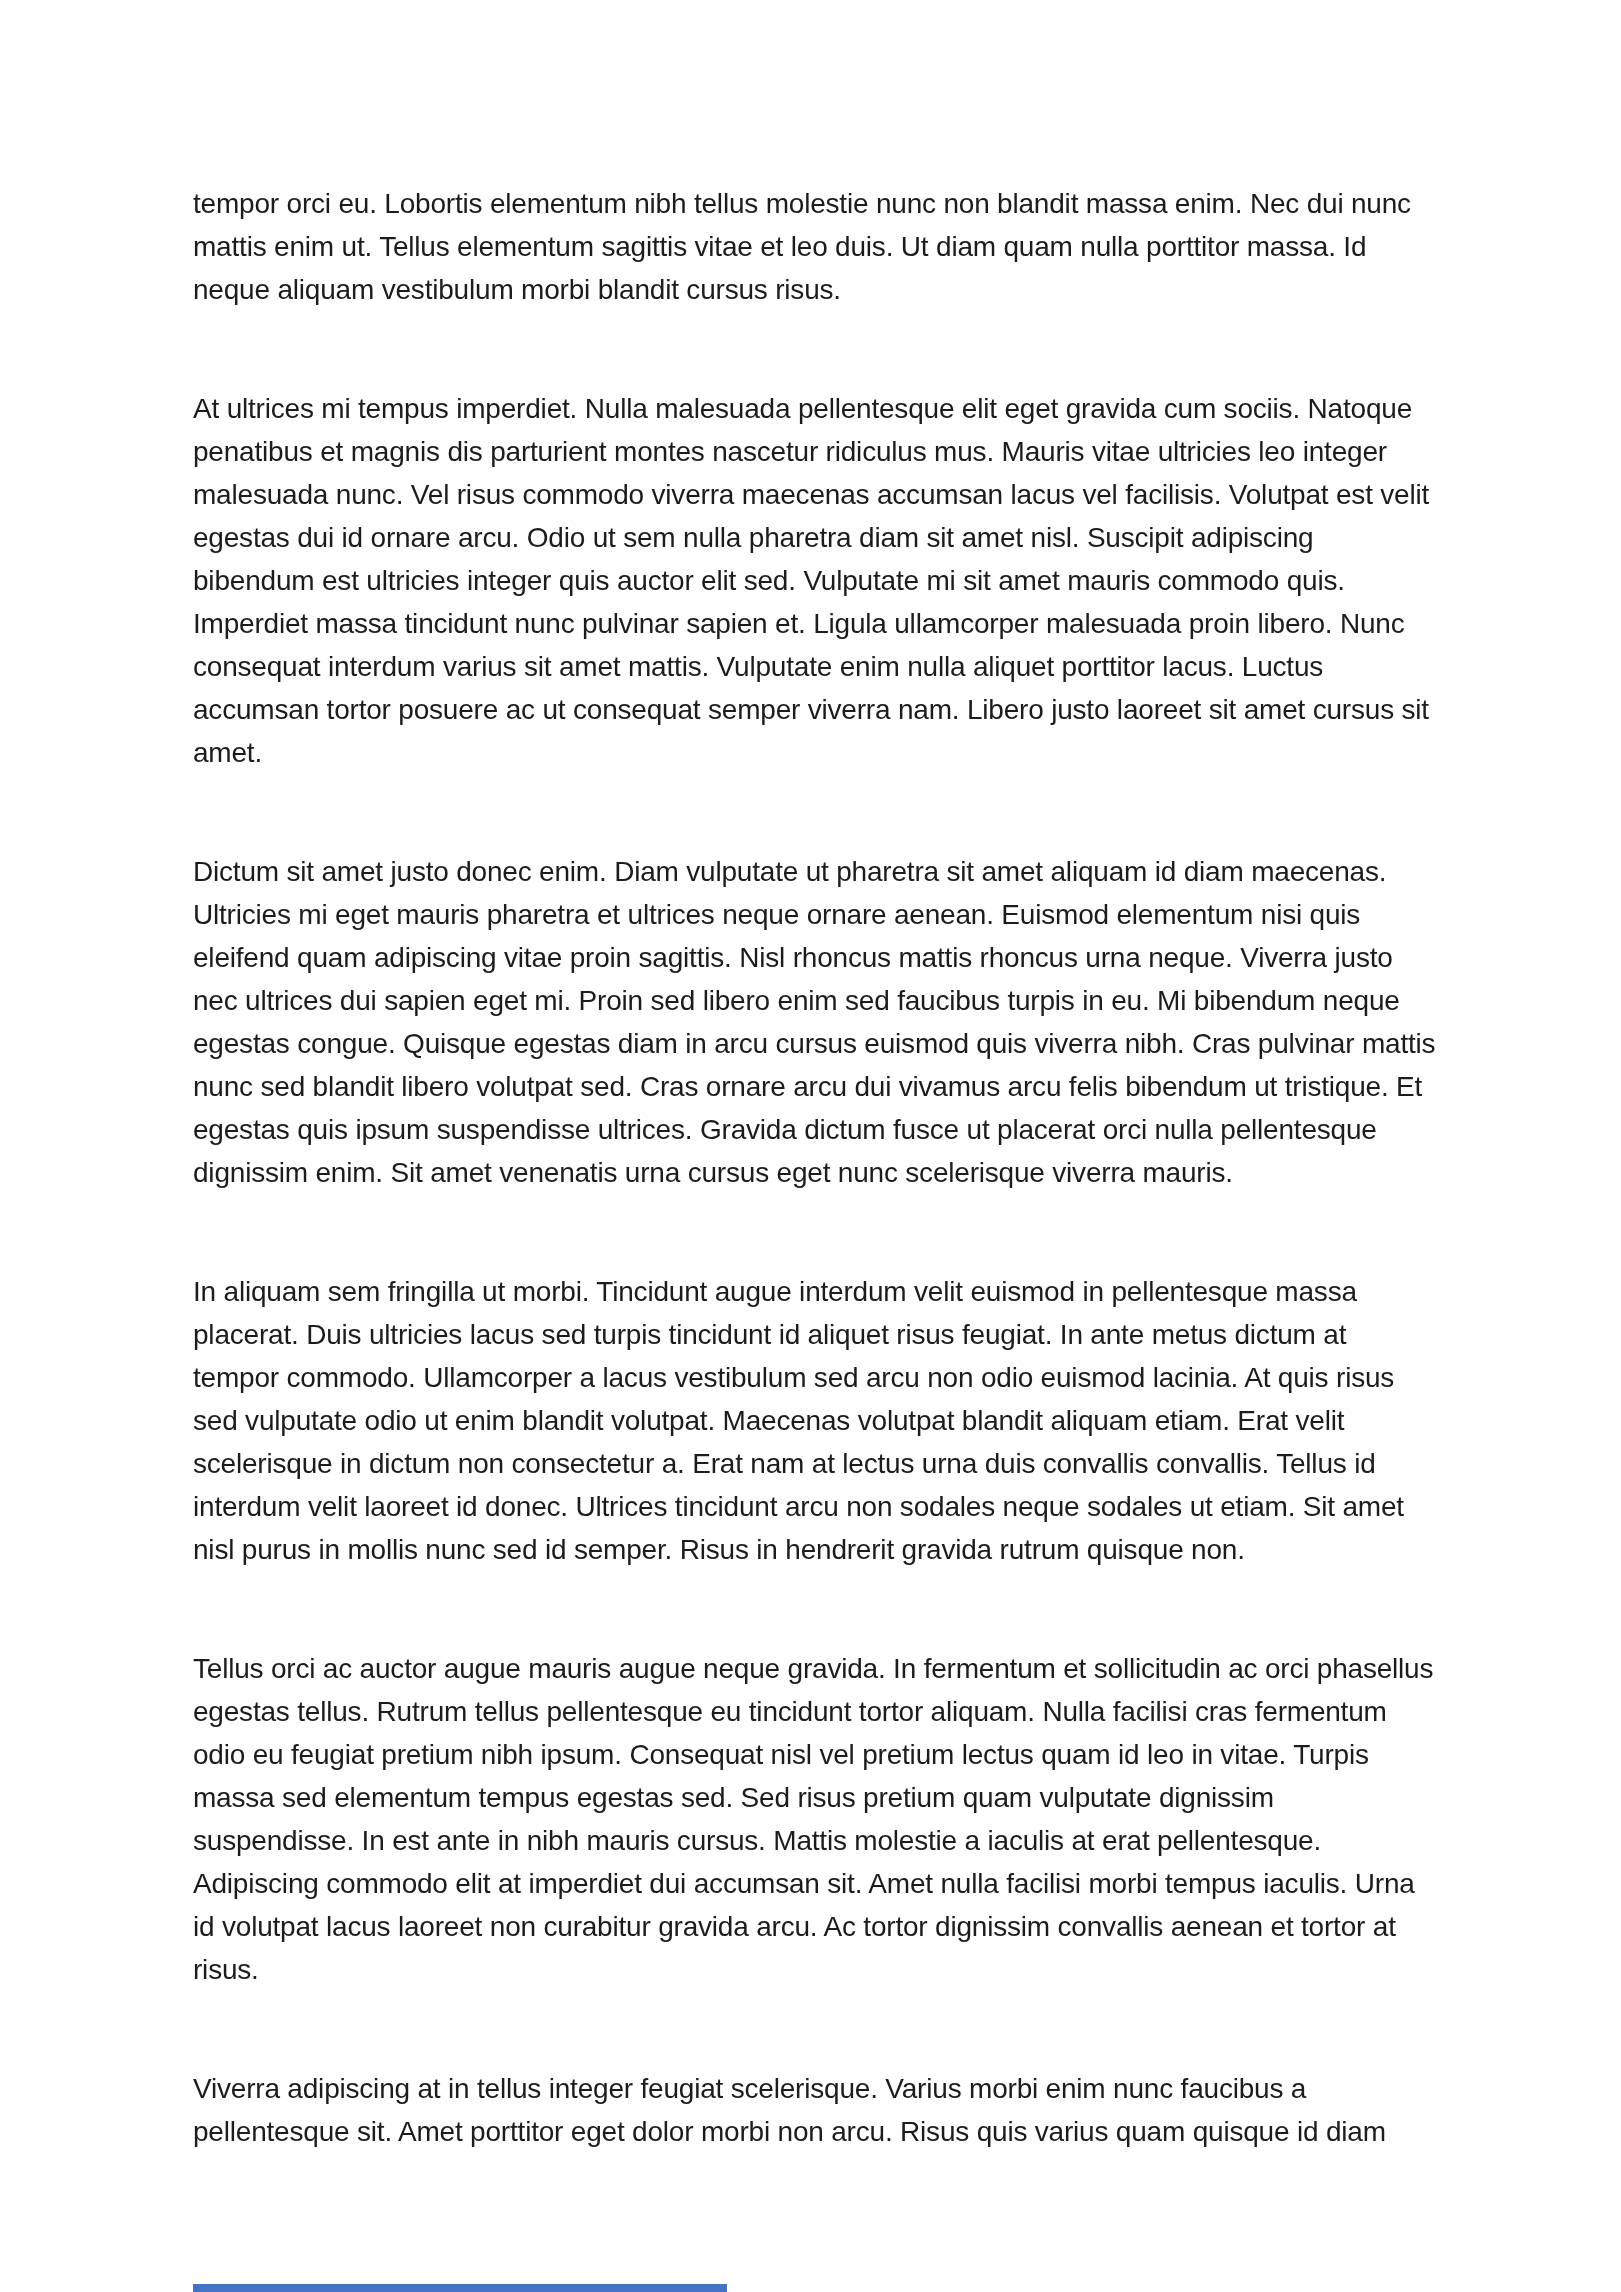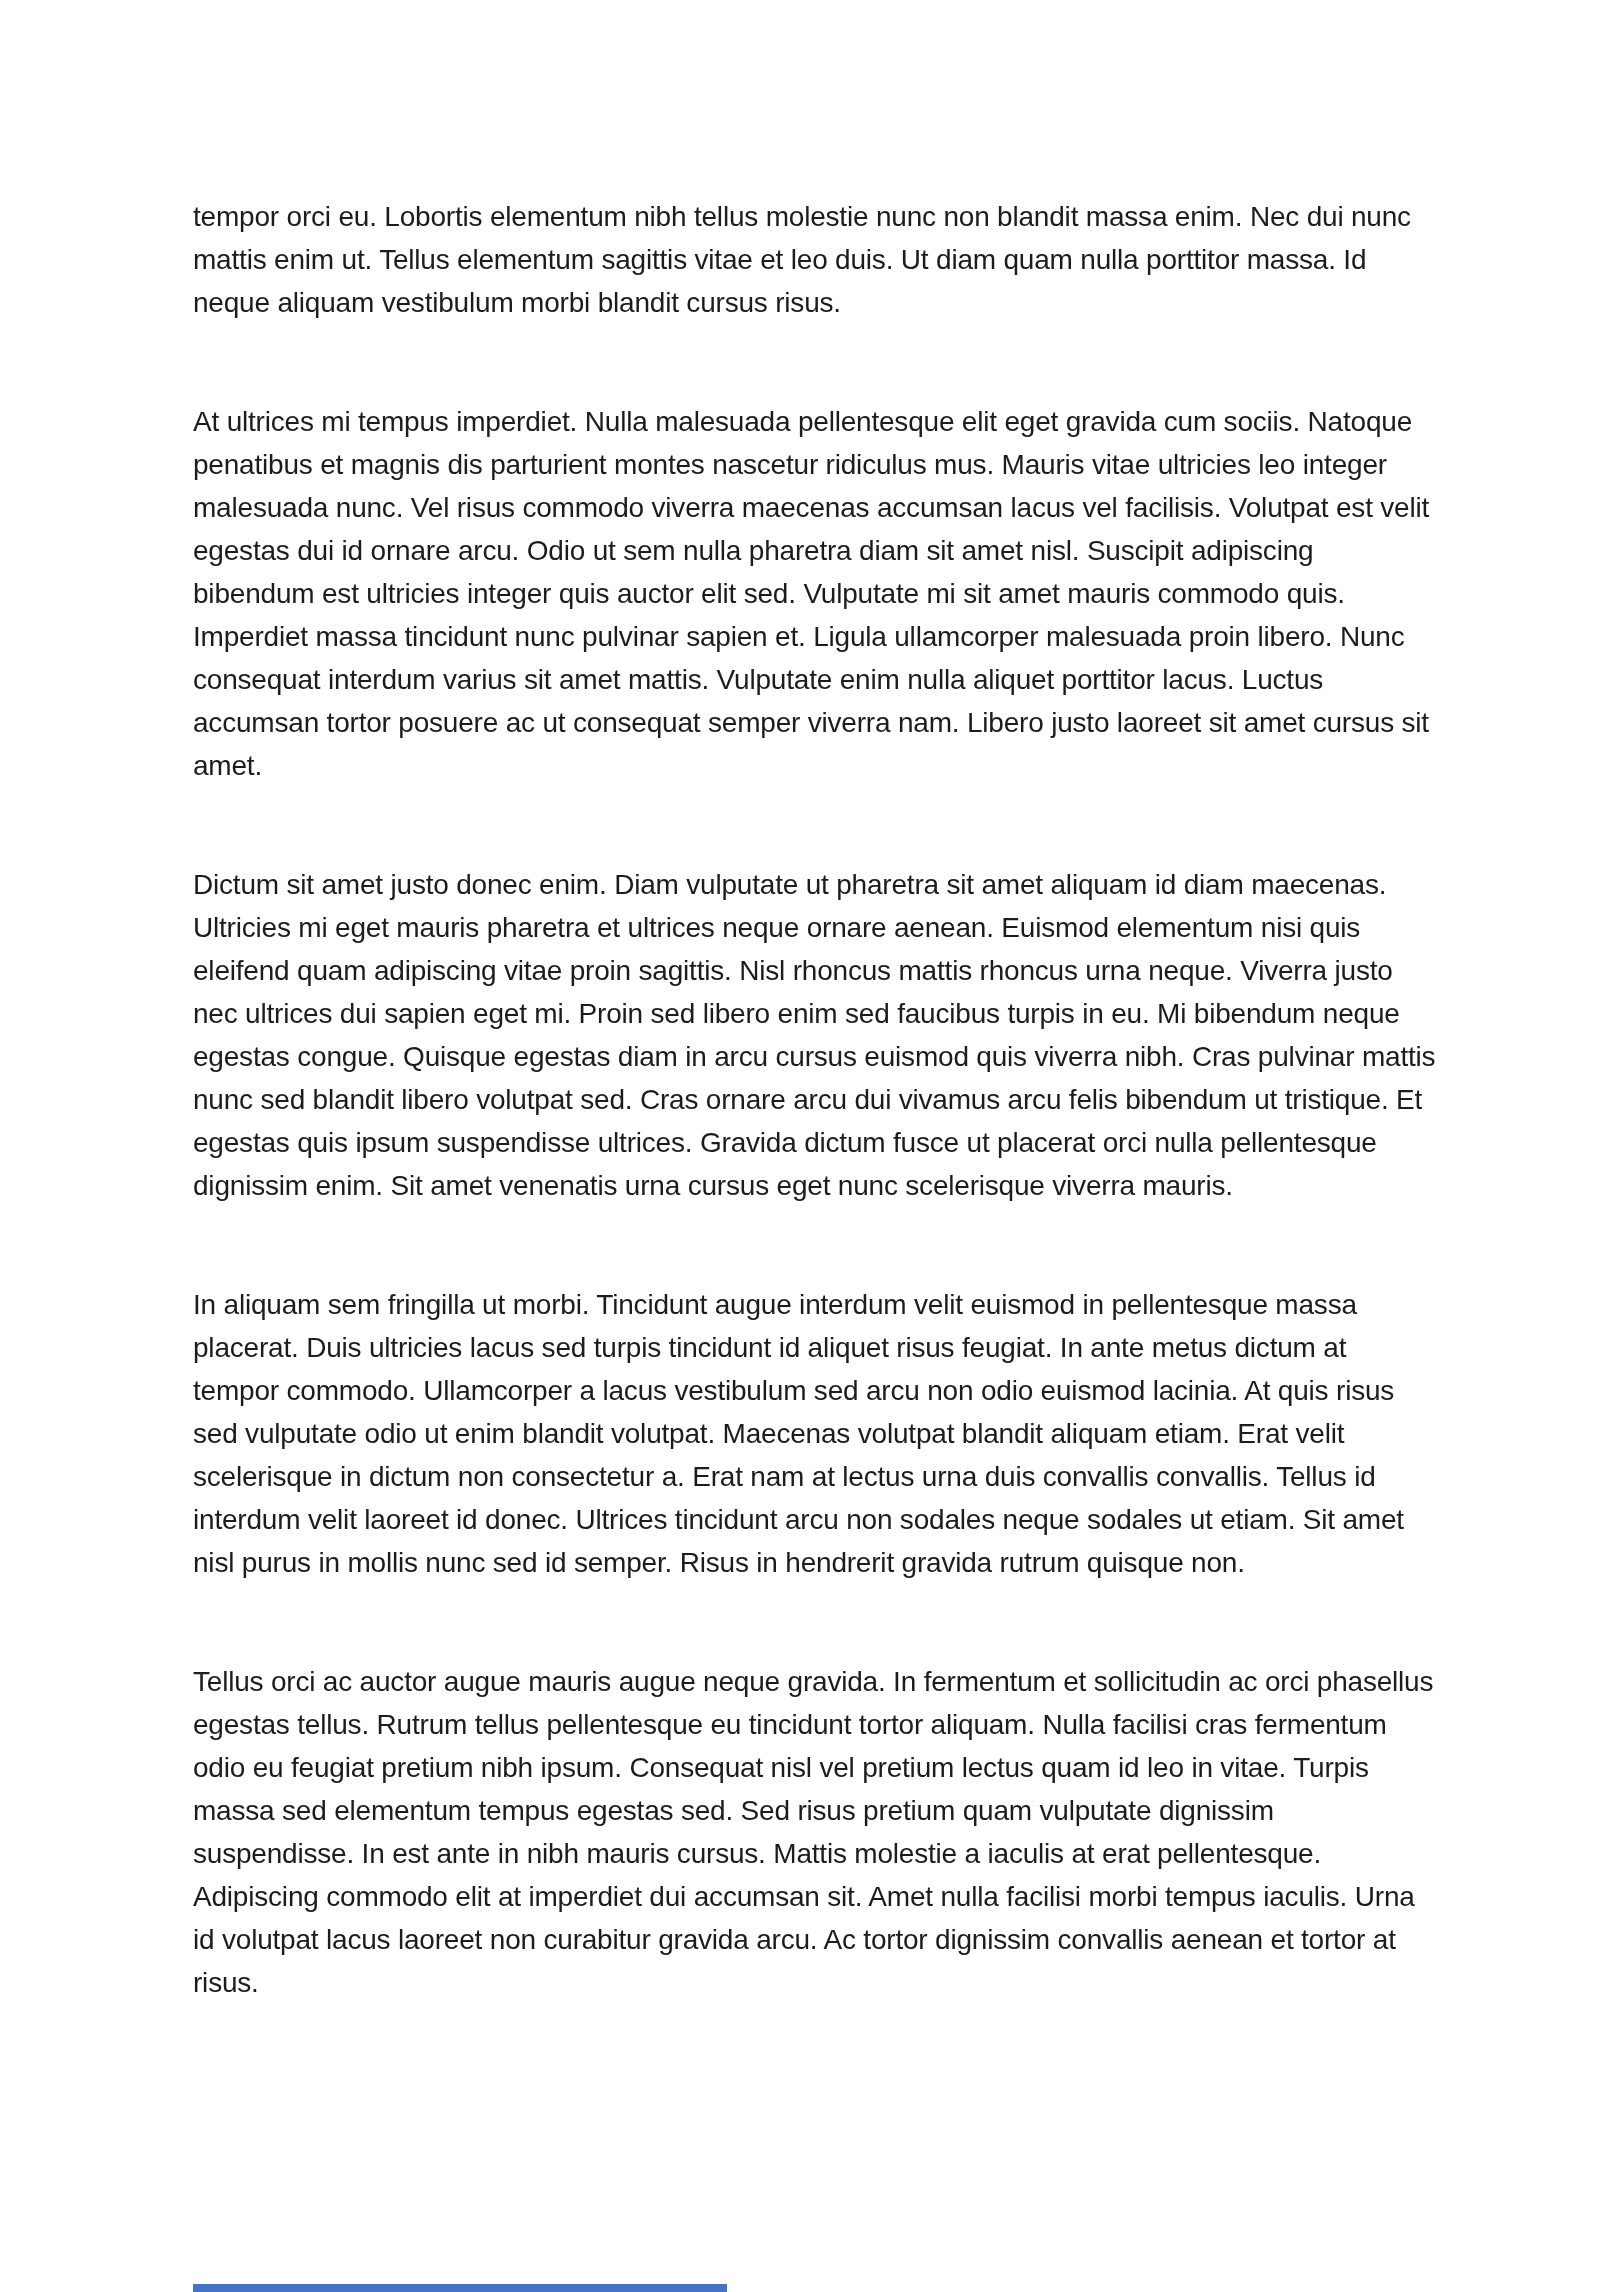--- a/index.html
+++ b/index.html
@@ -19,21 +19,21 @@
     left: 193px;
     top: 182px;
     width: 1243px;
   }
   .content p {
     font-family: "Liberation Sans", sans-serif;
     font-size: 28px;
     line-height: 43px;
     letter-spacing: -0.2px;
     color: #1c1c1c;
-    margin: 13px 0 76px 0;
+    margin: 0 0 76px 0;
     text-align: left;
   }
   .table-top-bar {
     position: absolute;
     left: 193px;
     bottom: 0;
     width: 534px;
     height: 8.8px;
     background: #4472c4;
   }
@@ -41,16 +41,17 @@
 </head>
 <body>
 
 <div class="page">
   <div class="content">
     <p>tempor orci eu. Lobortis elementum nibh tellus molestie nunc non blandit massa enim. Nec dui nunc mattis enim ut. Tellus elementum sagittis vitae et leo duis. Ut diam quam nulla porttitor massa. Id neque aliquam vestibulum morbi blandit cursus risus.</p>
     <p>At ultrices mi tempus imperdiet. Nulla malesuada pellentesque elit eget gravida cum sociis. Natoque penatibus et magnis dis parturient montes nascetur ridiculus mus. Mauris vitae ultricies leo integer malesuada nunc. Vel risus commodo viverra maecenas accumsan lacus vel facilisis. Volutpat est velit egestas dui id ornare arcu. Odio ut sem nulla pharetra diam sit amet nisl. Suscipit adipiscing bibendum est ultricies integer quis auctor elit sed. Vulputate mi sit amet mauris commodo quis. Imperdiet massa tincidunt nunc pulvinar sapien et. Ligula ullamcorper malesuada proin libero. Nunc consequat interdum varius sit amet mattis. Vulputate enim nulla aliquet porttitor lacus. Luctus accumsan tortor posuere ac ut consequat semper viverra nam. Libero justo laoreet sit amet cursus sit amet.</p>
     <p>Dictum sit amet justo donec enim. Diam vulputate ut pharetra sit amet aliquam id diam maecenas. Ultricies mi eget mauris pharetra et ultrices neque ornare aenean. Euismod elementum nisi quis eleifend quam adipiscing vitae proin sagittis. Nisl rhoncus mattis rhoncus urna neque. Viverra justo nec ultrices dui sapien eget mi. Proin sed libero enim sed faucibus turpis in eu. Mi bibendum neque egestas congue. Quisque egestas diam in arcu cursus euismod quis viverra nibh. Cras pulvinar mattis nunc sed blandit libero volutpat sed. Cras ornare arcu dui vivamus arcu felis bibendum ut tristique. Et egestas quis ipsum suspendisse ultrices. Gravida dictum fusce ut placerat orci nulla pellentesque dignissim enim. Sit amet venenatis urna cursus eget nunc scelerisque viverra mauris.</p>
     <p>In aliquam sem fringilla ut morbi. Tincidunt augue interdum velit euismod in pellentesque massa placerat. Duis ultricies lacus sed turpis tincidunt id aliquet risus feugiat. In ante metus dictum at tempor commodo. Ullamcorper a lacus vestibulum sed arcu non odio euismod lacinia. At quis risus sed vulputate odio ut enim blandit volutpat. Maecenas volutpat blandit aliquam etiam. Erat velit scelerisque in dictum non consectetur a. Erat nam at lectus urna duis convallis convallis. Tellus id interdum velit laoreet id donec. Ultrices tincidunt arcu non sodales neque sodales ut etiam. Sit amet nisl purus in mollis nunc sed id semper. Risus in hendrerit gravida rutrum quisque non.</p>
     <p>Tellus orci ac auctor augue mauris augue neque gravida. In fermentum et sollicitudin ac orci phasellus egestas tellus. Rutrum tellus pellentesque eu tincidunt tortor aliquam. Nulla facilisi cras fermentum odio eu feugiat pretium nibh ipsum. Consequat nisl vel pretium lectus quam id leo in vitae. Turpis massa sed elementum tempus egestas sed. Sed risus pretium quam vulputate dignissim suspendisse. In est ante in nibh mauris cursus. Mattis molestie a iaculis at erat pellentesque. Adipiscing commodo elit at imperdiet dui accumsan sit. Amet nulla facilisi morbi tempus iaculis. Urna id volutpat lacus laoreet non curabitur gravida arcu. Ac tortor dignissim convallis aenean et tortor at risus.</p>
+    <p>Viverra adipiscing at in tellus integer feugiat scelerisque. Varius morbi enim nunc faucibus a pellentesque sit. Amet porttitor eget dolor morbi non arcu. Risus quis varius quam quisque id diam</p>
   </div>
   <div class="table-top-bar"></div>
 </div>
 
 
 </body></html>

